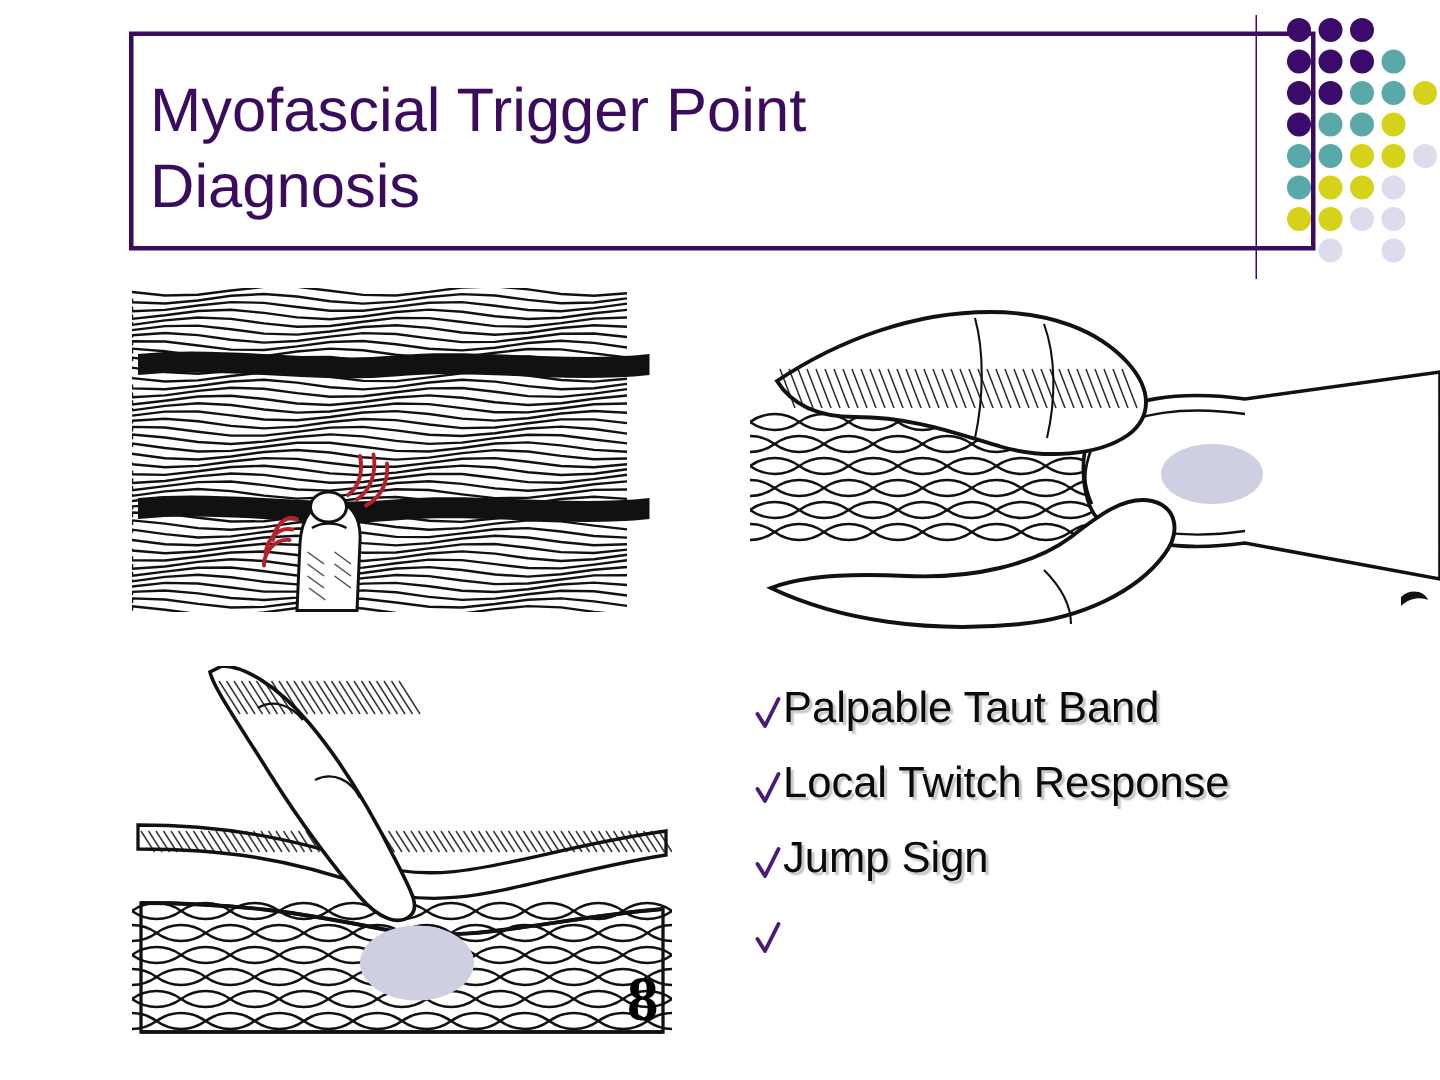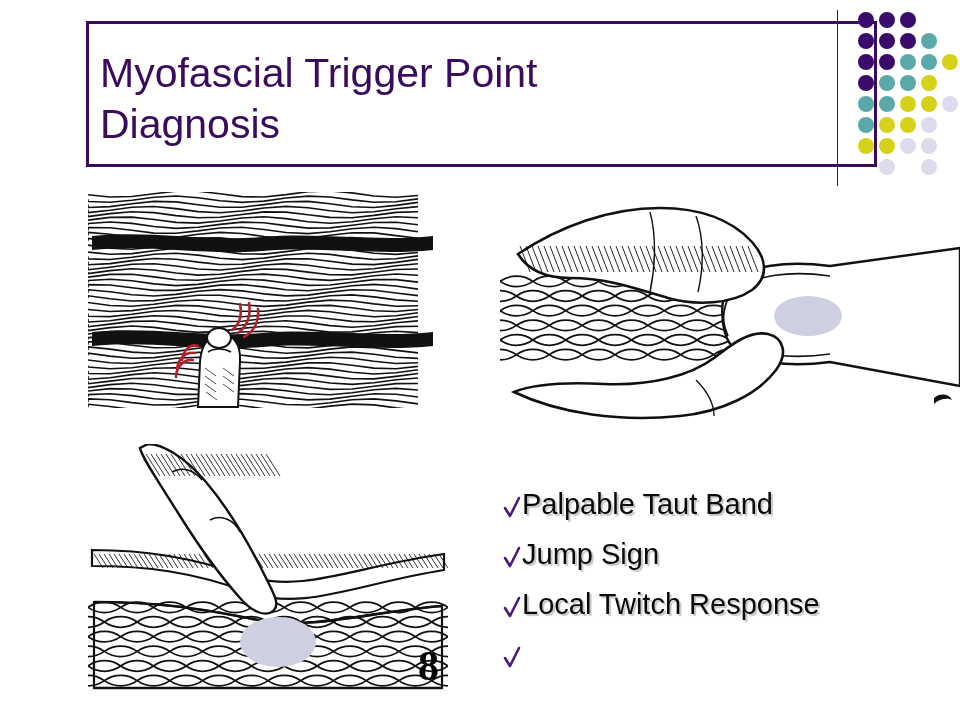--- a/index.html
+++ b/index.html
@@ -56,21 +56,20 @@
   #illus-pincer{left:500px;top:186px;width:460px;height:236px;}
 
   
   #illus-flat{left:88px;top:444px;width:360px;height:250px;}
 
   
   #bullet-list{
     position:absolute;
     left:503px; top:456px;
     width:400px;
-    margin-top:32px;
   }
   .bullet-row{
     display:flex;
     align-items:flex-start;
     margin-bottom:12px;
     height:38px;
   }
   .check-icon{
     flex:0 0 auto;
     width:18px;height:26px;
@@ -567,27 +566,27 @@
     <div class="bullet-row">
       <svg class="check-icon" viewBox="0 0 18 26">
         <path d="M2 13 L7 21 L16 3" fill="none" stroke="#4B1A7A" stroke-width="2.6" stroke-linecap="round" stroke-linejoin="round"></path>
       </svg>
       <span class="bullet-label">Palpable Taut Band</span>
     </div>
     <div class="bullet-row">
       <svg class="check-icon" viewBox="0 0 18 26">
         <path d="M2 13 L7 21 L16 3" fill="none" stroke="#4B1A7A" stroke-width="2.6" stroke-linecap="round" stroke-linejoin="round"></path>
       </svg>
-      <span class="bullet-label">Jump Sign</span>
+      <span class="bullet-label">Local Twitch Response</span>
     </div>
     <div class="bullet-row">
       <svg class="check-icon" viewBox="0 0 18 26">
         <path d="M2 13 L7 21 L16 3" fill="none" stroke="#4B1A7A" stroke-width="2.6" stroke-linecap="round" stroke-linejoin="round"></path>
       </svg>
-      <span class="bullet-label">Local Twitch Response</span>
+      <span class="bullet-label">Jump Sign</span>
     </div>
     <div class="bullet-row">
       <svg class="check-icon" viewBox="0 0 18 26">
         <path d="M2 13 L7 21 L16 3" fill="none" stroke="#4B1A7A" stroke-width="2.6" stroke-linecap="round" stroke-linejoin="round"></path>
       </svg>
     </div>
   </div>
 
 </div>
 

